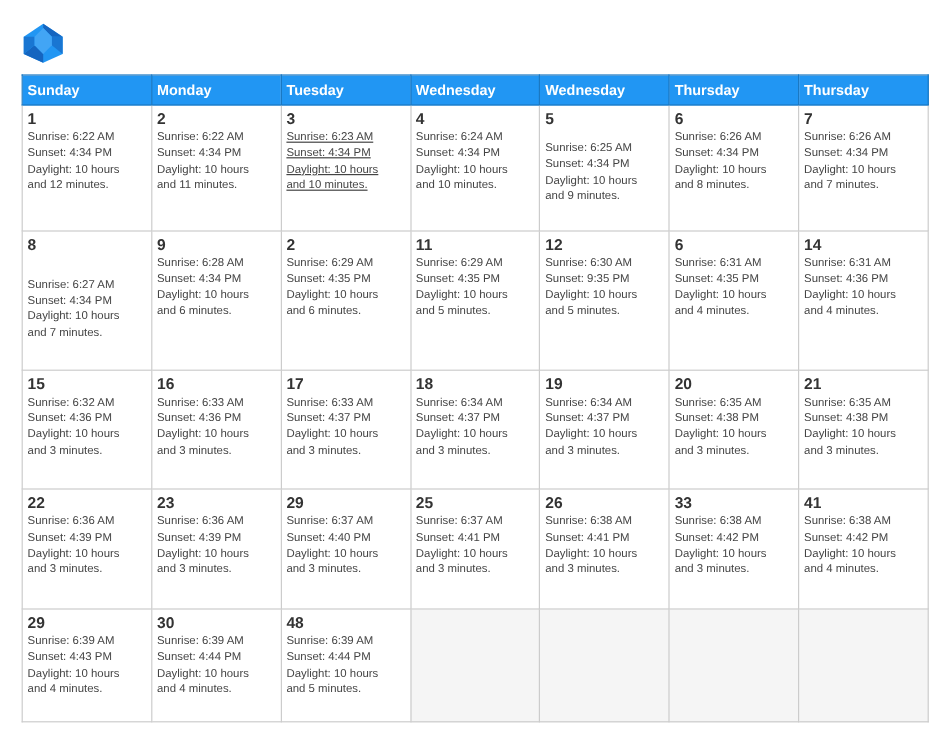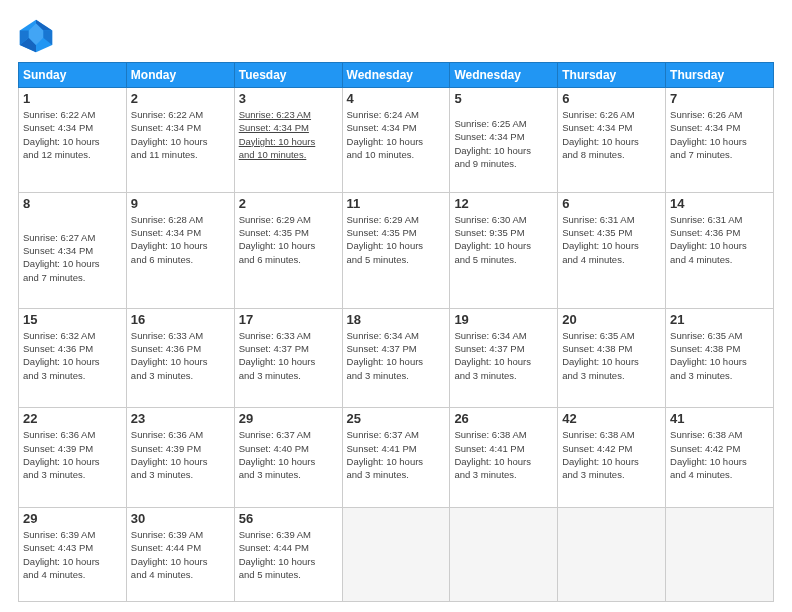--- a/index.html
+++ b/index.html
@@ -321,21 +321,21 @@
 and 3 minutes.</div>
           </td>
           <td>
             <span class="day-num">26</span>
             <div class="day-info" style="white-space: pre-line;">Sunrise: 6:38 AM
 Sunset: 4:41 PM
 Daylight: 10 hours
 and 3 minutes.</div>
           </td>
           <td>
-            <span class="day-num">42</span>
+            <span class="day-num">33</span>
             <div class="day-info" style="white-space: pre-line;">Sunrise: 6:38 AM
 Sunset: 4:42 PM
 Daylight: 10 hours
 and 3 minutes.</div>
           </td>
           <td>
             <span class="day-num">41</span>
             <div class="day-info" style="white-space: pre-line;">Sunrise: 6:38 AM
 Sunset: 4:42 PM
 Daylight: 10 hours
@@ -351,21 +351,21 @@
 and 4 minutes.</div>
           </td>
           <td>
             <span class="day-num">30</span>
             <div class="day-info" style="white-space: pre-line;">Sunrise: 6:39 AM
 Sunset: 4:44 PM
 Daylight: 10 hours
 and 4 minutes.</div>
           </td>
           <td>
-            <span class="day-num">56</span>
+            <span class="day-num">48</span>
             <div class="day-info" style="white-space: pre-line;">Sunrise: 6:39 AM
 Sunset: 4:44 PM
 Daylight: 10 hours
 and 5 minutes.</div>
           </td>
           <td class="empty"></td>
           <td class="empty"></td>
           <td class="empty"></td>
           <td class="empty"></td>
         </tr>

